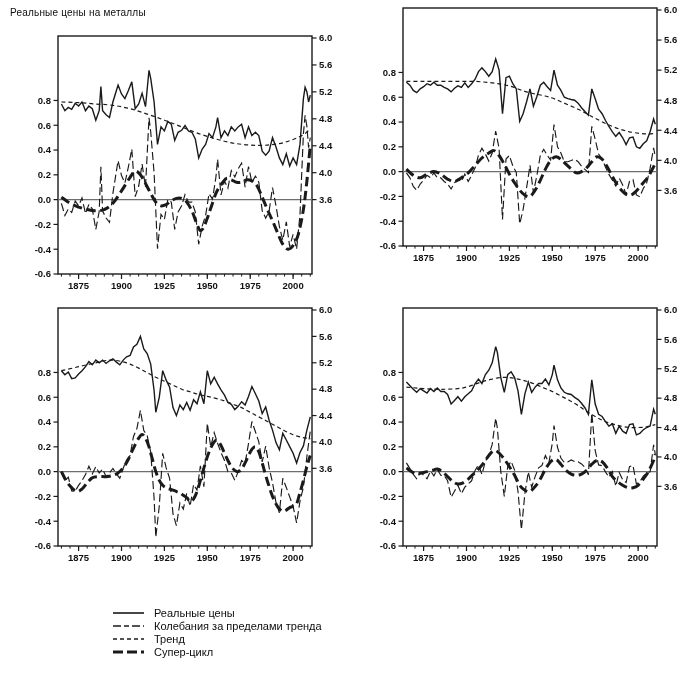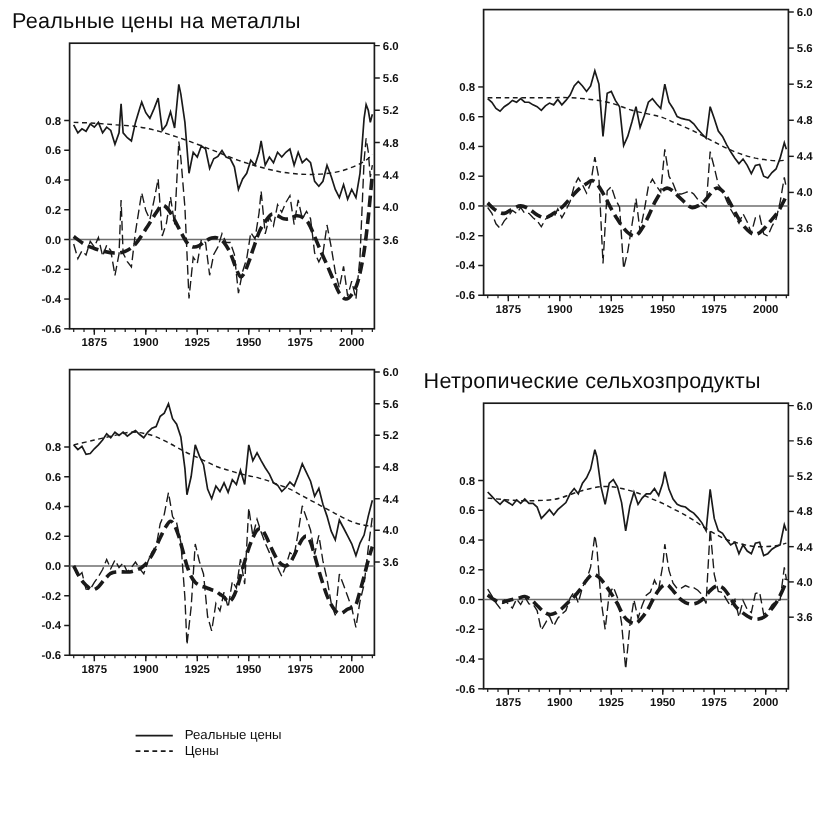--- a/index.html
+++ b/index.html
@@ -1,20 +1,20 @@
 <!DOCTYPE html>
 <html><head>
 <meta charset="utf-8">
 <style>
   html,body{margin:0;padding:0}
   body{width:691px;height:691px;background:#ffffff;color:#111;
        font-family:"Liberation Sans","DejaVu Sans",sans-serif;overflow:hidden}
   .grid{display:grid;grid-template-columns:345px 346px}
   .cell{height:300px}
-  .chart-title{padding:7px 0 0 10px;height:21px;font-size:18px;letter-spacing:.2px;
+  .chart-title{padding:7px 0 0 10px;height:21px;font-size:10px;letter-spacing:.2px;
                white-space:nowrap;color:#0d0d0d}
   .cell:nth-child(even) .chart-title{padding-left:8px}
   svg.chart{display:block}
   .legend{margin:6px 0 0 112px}
   .legend-row{display:flex;align-items:center;height:13px;font-size:11px;color:#0d0d0d}
   .legend-swatch{width:33px;height:9px;margin-right:9px;flex:none}
   .axis-text{font-size:9.5px;font-weight:bold;fill:#111}
 </style>
 </head>
 <body>
@@ -276,21 +276,20 @@
         <line x1="58" y1="171.625" x2="312" y2="171.625" stroke="#6e6e6e" stroke-width="1.3"></line>
         <g clip-path="url(#clip2)">
           <path d="M61.4,70.7C64.3,70.0 72.9,68.1 78.6,66.7C84.3,65.4 90.6,63.9 95.8,62.8C100.9,61.7 105.2,60.4 109.5,60.1C113.8,59.9 118.1,60.8 121.5,61.5C124.9,62.1 127.2,63.0 130.1,64.1C132.9,65.2 135.8,66.6 138.7,68.1C141.5,69.5 144.4,71.1 147.2,72.7C150.1,74.2 153.0,75.9 155.8,77.3C158.7,78.7 161.5,79.9 164.4,81.2C167.3,82.6 170.1,83.9 173.0,85.2C175.8,86.5 178.7,88.1 181.6,89.2C184.4,90.3 187.3,90.9 190.1,91.8C193.0,92.7 195.9,93.7 198.7,94.4C201.6,95.2 204.5,95.8 207.3,96.4C210.2,97.1 213.0,97.6 215.9,98.4C218.8,99.2 221.6,100.0 224.5,101.0C227.3,102.0 230.2,103.2 233.1,104.3C235.9,105.4 238.8,106.3 241.6,107.6C244.5,109.0 247.4,110.7 250.2,112.3C253.1,113.8 255.9,115.3 258.8,116.9C261.7,118.4 264.5,119.9 267.4,121.5C270.2,123.0 273.1,124.6 276.0,126.1C278.8,127.6 281.7,129.3 284.5,130.7C287.4,132.2 290.3,133.6 293.1,134.7C296.0,135.8 298.8,136.7 301.7,137.3C304.6,138.0 308.9,138.4 310.3,138.6" fill="none" stroke="#1a1a1a" stroke-width="1.2" stroke-dasharray="4 3"></path>
           <path d="M61.4,171.6L64.9,180.6L68.3,177.1L71.7,191.0L75.2,191.2L78.6,185.3L82.0,180.6L85.5,174.6L88.9,166.2L92.3,173.9L95.8,166.7L99.2,172.9L102.6,169.1L106.1,176.6L109.5,172.9L112.9,168.4L116.4,173.9L119.8,178.2L123.2,168.2L126.6,160.0L130.1,155.5L133.5,136.4L136.9,128.5L140.4,110.4L143.8,130.5L147.2,135.7L150.7,152.0L154.1,198.2L155.8,237.3L159.3,205.8L162.7,153.3L166.1,167.7L169.6,178.3L173.0,213.8L176.4,225.7L179.9,202.9L183.3,209.1L186.7,193.4L190.1,206.3L193.6,184.5L197.0,190.0L200.4,165.9L203.9,186.7L207.3,123.3L210.7,146.6L214.2,132.7L217.6,143.4L221.0,152.5L224.5,160.5L227.9,171.6L231.3,172.9L234.8,180.3L238.2,171.6L241.6,160.5L245.1,163.2L248.5,143.6L251.9,121.5L255.4,131.7L258.8,141.9L262.2,162.0L265.7,146.1L269.1,167.4L272.5,182.5L276.0,202.6L279.4,212.8L282.8,178.3L286.3,187.5L289.7,196.9L293.1,206.3L296.6,222.9L300.0,201.1L303.4,187.2L306.9,156.5L310.3,130.7" fill="none" stroke="#1a1a1a" stroke-width="1.15" stroke-dasharray="8 3.5"></path>
           <path d="M61.4,171.6C62.3,173.3 64.9,178.9 66.6,181.5C68.3,184.2 70.0,186.1 71.7,187.7C73.4,189.4 75.2,191.3 76.9,191.5C78.6,191.7 80.3,190.4 82.0,189.0C83.7,187.5 85.5,184.6 87.2,182.8C88.9,180.9 90.6,178.9 92.3,177.8C94.0,176.8 95.8,176.8 97.5,176.6C99.2,176.4 100.9,176.6 102.6,176.6C104.3,176.6 106.1,176.8 107.8,176.6C109.5,176.4 111.2,176.0 112.9,175.3C114.6,174.7 116.4,174.1 118.1,172.9C119.8,171.6 121.5,170.2 123.2,167.9C124.9,165.6 126.6,162.5 128.4,159.2C130.1,155.9 131.8,151.6 133.5,148.1C135.2,144.6 137.2,140.4 138.7,138.2C140.1,135.9 141.0,134.4 142.1,134.4C143.2,134.4 144.4,136.1 145.5,138.2C146.7,140.2 147.8,143.3 149.0,146.8C150.1,150.3 151.2,155.1 152.4,159.2C153.5,163.4 154.7,168.1 155.8,171.6C157.0,175.1 158.1,178.0 159.3,180.3C160.4,182.6 161.5,184.0 162.7,185.3C163.8,186.5 165.0,187.1 166.1,187.7C167.3,188.4 168.4,188.6 169.6,189.0C170.7,189.4 171.8,189.8 173.0,190.2C174.1,190.6 175.3,191.0 176.4,191.5C177.6,191.9 178.7,192.1 179.9,192.7C181.0,193.3 182.1,194.4 183.3,195.2C184.4,196.0 185.6,196.6 186.7,197.7C187.9,198.7 189.0,201.2 190.1,201.4C191.3,201.6 192.4,200.5 193.6,198.9C194.7,197.2 195.9,194.6 197.0,191.5C198.2,188.4 199.3,184.2 200.4,180.3C201.6,176.4 202.7,171.8 203.9,167.9C205.0,164.0 206.2,160.1 207.3,156.8C208.5,153.4 209.6,150.6 210.7,148.1C211.9,145.6 213.0,143.1 214.2,141.9C215.3,140.6 216.5,140.0 217.6,140.6C218.8,141.3 219.9,143.5 221.0,145.6C222.2,147.7 223.3,150.6 224.5,153.0C225.6,155.5 226.8,158.2 227.9,160.5C229.0,162.7 230.2,165.0 231.3,166.7C232.5,168.3 233.6,169.6 234.8,170.4C235.9,171.2 237.1,171.8 238.2,171.6C239.3,171.4 240.5,170.6 241.6,169.1C242.8,167.7 243.9,165.2 245.1,162.9C246.2,160.7 247.4,157.8 248.5,155.5C249.6,153.2 250.8,150.8 251.9,149.3C253.1,147.9 254.2,146.4 255.4,146.8C256.5,147.2 257.7,149.1 258.8,151.8C259.9,154.5 261.1,159.0 262.2,162.9C263.4,166.9 264.5,171.4 265.7,175.3C266.8,179.3 268.0,183.0 269.1,186.5C270.2,190.0 271.4,193.5 272.5,196.4C273.7,199.3 274.8,201.8 276.0,203.9C277.1,205.9 278.2,207.6 279.4,208.8C280.5,210.1 281.7,211.1 282.8,211.3C284.0,211.5 285.1,210.7 286.3,210.1C287.4,209.4 288.5,208.2 289.7,207.6C290.8,207.0 292.0,207.0 293.1,206.3C294.3,205.7 295.4,206.1 296.6,203.9C297.7,201.6 298.8,196.6 300.0,192.7C301.1,188.8 302.3,184.6 303.4,180.3C304.6,176.0 305.7,170.8 306.9,166.7C308.0,162.5 309.7,157.4 310.3,155.5" fill="none" stroke="#1a1a1a" stroke-width="3" stroke-dasharray="9.5 4.5"></path>
           <path d="M61.4,70.7L64.9,74.7L68.3,72.0L71.7,78.6L75.2,77.9L78.6,74.0L82.0,70.7L85.5,66.7L88.9,61.5L92.3,64.8L95.8,60.1L99.2,62.8L102.6,60.1L106.1,63.4L109.5,60.8L112.9,58.8L116.4,62.1L119.8,64.8L123.2,60.1L126.6,56.8L130.1,55.5L133.5,46.9L136.9,44.3L140.4,36.4L143.8,48.9L147.2,53.5L150.7,64.1L154.1,90.5L155.8,112.3L159.3,97.1L162.7,70.7L166.1,79.9L169.6,87.2L173.0,107.6L176.4,115.6L179.9,105.0L183.3,109.6L186.7,102.4L190.1,110.3L193.6,99.7L197.0,103.7L200.4,91.8L203.9,103.7L207.3,70.7L210.7,83.9L214.2,77.3L217.6,83.9L221.0,89.8L224.5,95.1L227.9,102.4L231.3,104.3L234.8,109.6L238.2,106.3L241.6,101.7L245.1,105.0L248.5,96.4L251.9,86.5L255.4,93.8L258.8,101.0L262.2,113.6L265.7,107.0L269.1,120.2L272.5,130.1L276.0,142.6L279.4,149.9L282.8,133.4L286.3,140.0L289.7,146.6L293.1,153.2L296.6,163.0L300.0,152.5L303.4,145.9L306.9,130.1L310.3,116.9" fill="none" stroke="#1a1a1a" stroke-width="1.4"></path>
         </g>
       </svg>
   </div>
   <div class="cell">
-    <div class="chart-title">Нетропические сельхозпродукты</div>
     <svg class="chart" width="345" height="272">
         <clipPath id="clip3">
           <rect x="58" y="8" width="254" height="238"></rect>
         </clipPath>
         <rect x="58" y="8" width="254" height="238" fill="none" stroke="#1a1a1a" stroke-width="1.4"></rect>
         <line x1="53.5" y1="72.45833333333334" x2="58" y2="72.45833333333334" stroke="#1a1a1a" stroke-width="1.2"></line>
         <text x="51" y="75.75833333333334" text-anchor="end" class="axis-text">0.8</text>
         <line x1="53.5" y1="97.25" x2="58" y2="97.25" stroke="#1a1a1a" stroke-width="1.2"></line>
         <text x="51" y="100.55" text-anchor="end" class="axis-text">0.6</text>
         <line x1="53.5" y1="122.04166666666666" x2="58" y2="122.04166666666666" stroke="#1a1a1a" stroke-width="1.2"></line>
@@ -374,17 +373,29 @@
 
 <div class="legend">
   <div class="legend-row">
     <svg class="legend-swatch">
       <line x1="1" y1="5" x2="32" y2="5" stroke="#1a1a1a" stroke-width="1.6"></line>
     </svg>
     <span>Реальные цены</span>
   </div>
   <div class="legend-row">
     <svg class="legend-swatch">
+      <line x1="1" y1="5" x2="32" y2="5" stroke="#1a1a1a" stroke-width="1.5" stroke-dasharray="8 3 5 3"></line>
+    </svg>
+    <span>Колебания за пределами тренда</span>
+  </div>
+  <div class="legend-row">
+    <svg class="legend-swatch">
       <line x1="1" y1="5" x2="32" y2="5" stroke="#1a1a1a" stroke-width="1.5" stroke-dasharray="4 3"></line>
     </svg>
-    <span>Цены</span>
+    <span>Тренд</span>
+  </div>
+  <div class="legend-row">
+    <svg class="legend-swatch">
+      <line x1="1" y1="5" x2="32" y2="5" stroke="#1a1a1a" stroke-width="3.2" stroke-dasharray="10 4"></line>
+    </svg>
+    <span>Супер-цикл</span>
   </div>
 </div>
 
 </body></html>

